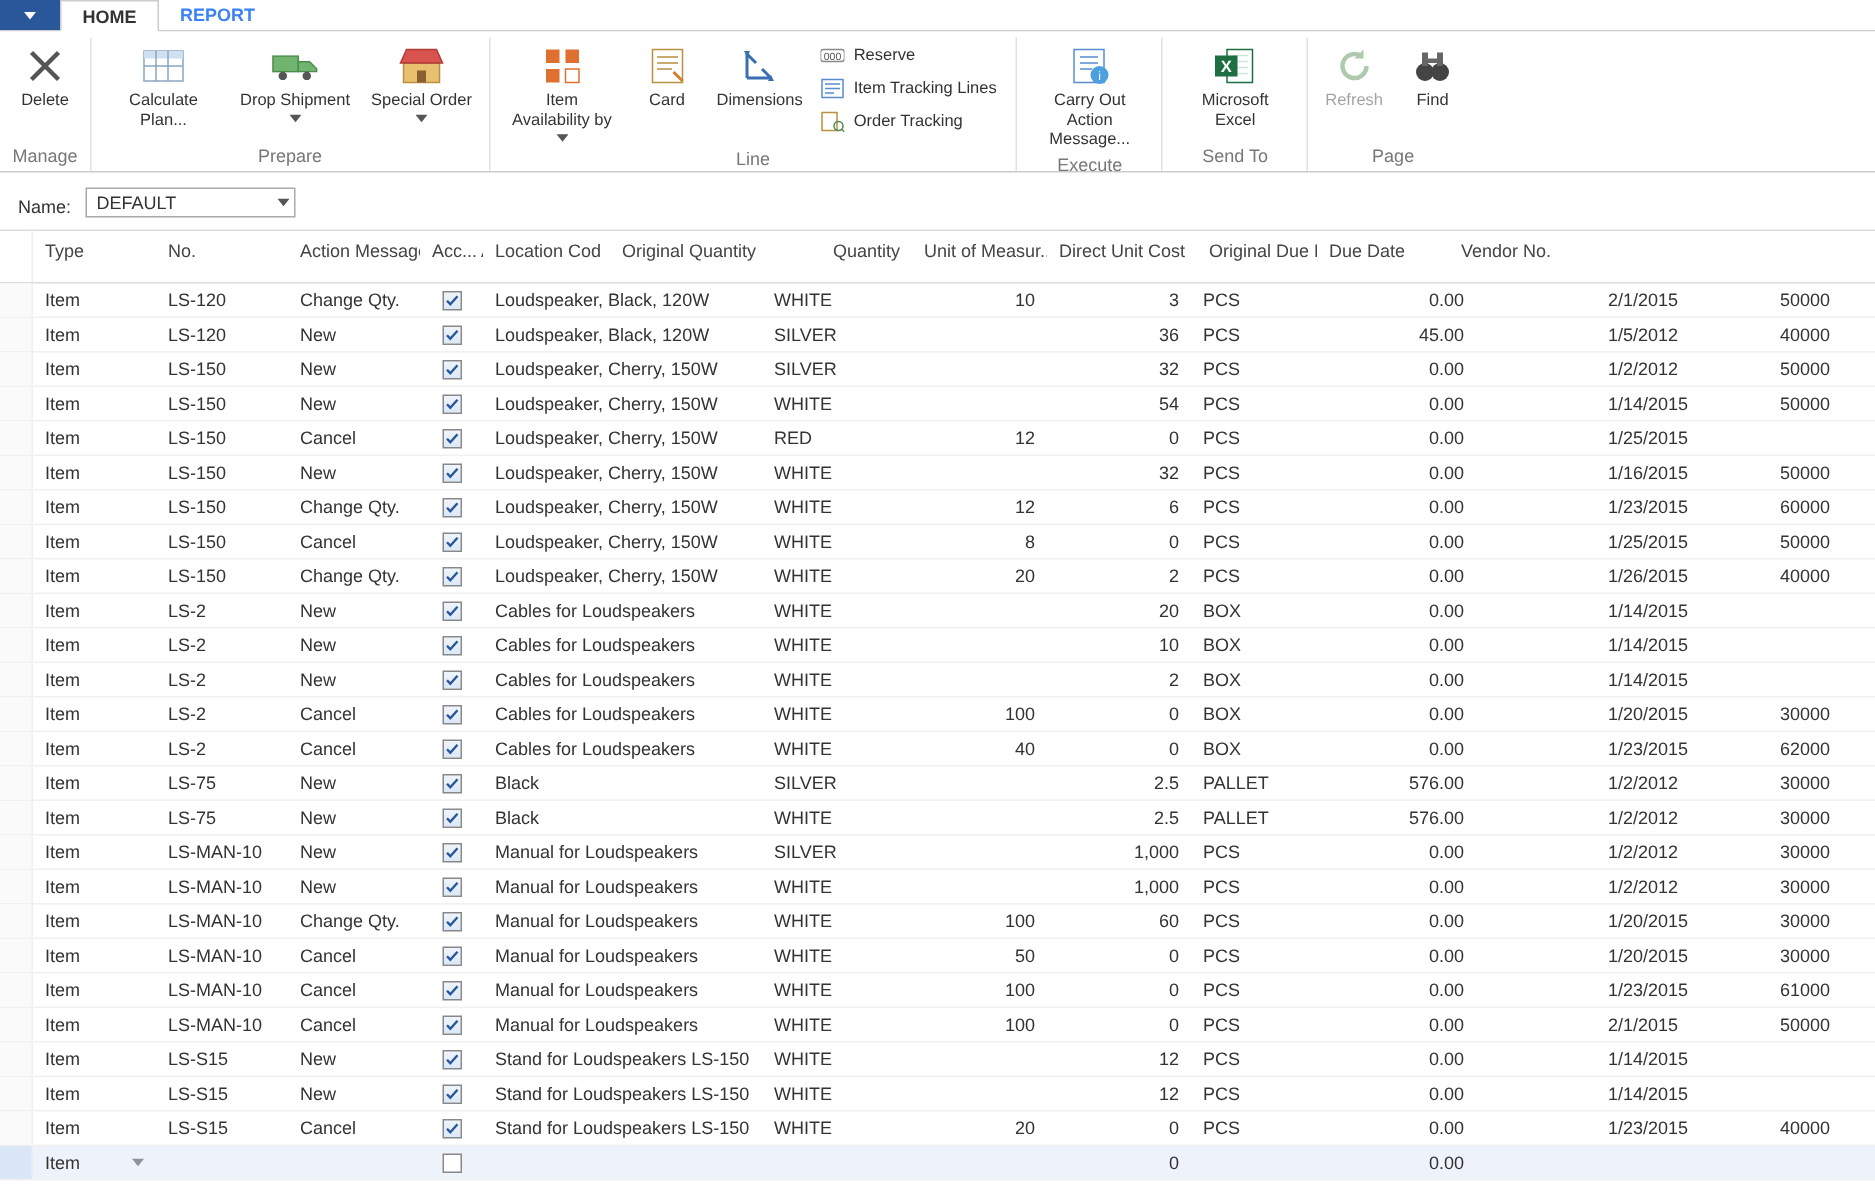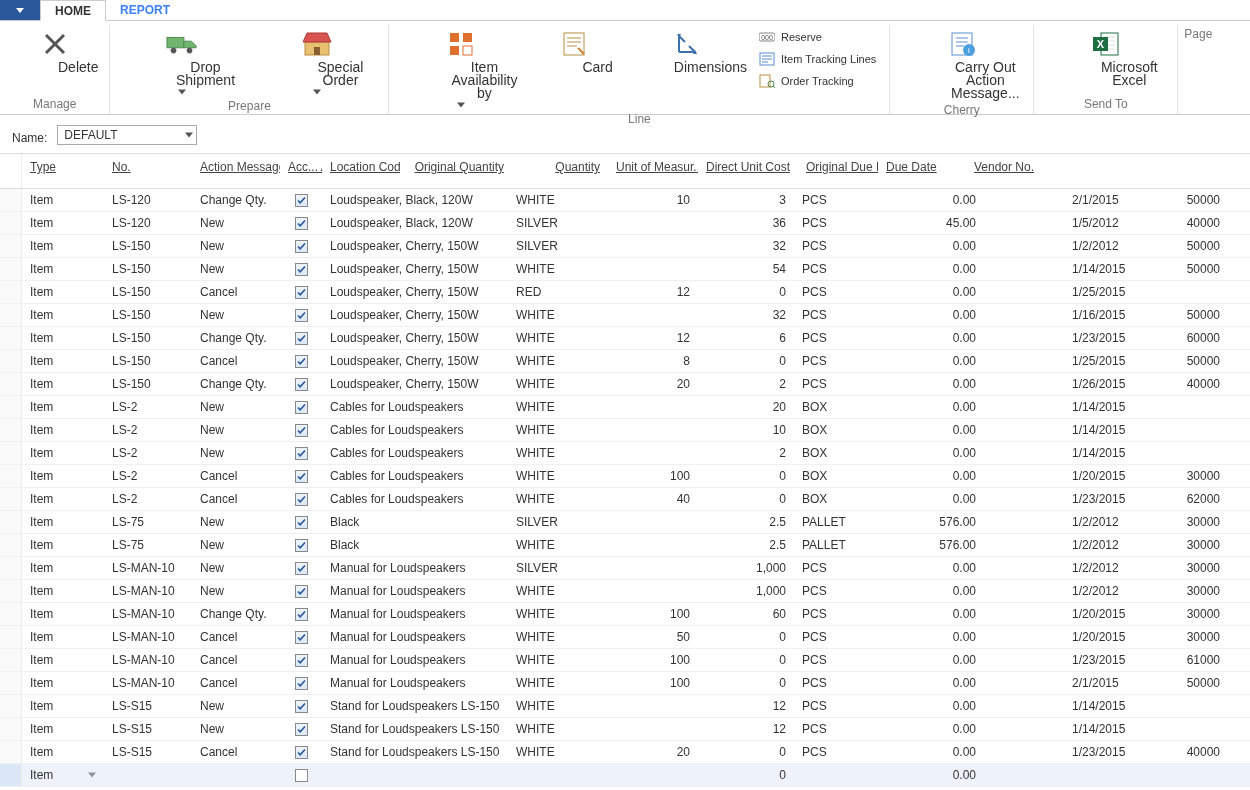--- a/index.html
+++ b/index.html
@@ -14,38 +14,38 @@
 .ribbon-tab:not(.active){ color:#3b82f6; }
 
 
 .ribbon-body { display:flex; border-bottom:1px solid #ccc; background:#fff; padding:4px 0 0 0; height:94px;}
 .ribbon-group { display:flex; flex-direction:column; align-items:center; padding:0 6px; border-right:1px solid #e1e1e1;}
 .ribbon-group:last-child{border-right:none;}
 .ribbon-group-buttons{ display:flex; align-items:flex-start; gap:4px; flex:1;}
 .ribbon-group-label{ font-size:12px; color:#777; padding:2px 0 3px;}
 .rbtn { display:flex; flex-direction:column; align-items:center; justify-content:flex-start; min-width:48px; padding:2px 4px 0; cursor:pointer; border:1px solid transparent; border-radius:2px; text-align:center;}
 .rbtn .icon{ width:32px; height:32px; display:flex; align-items:center; justify-content:center; margin-bottom:1px;}
-.rbtn .lbl{ font-size:14px; line-height:13px; color:#333; max-width:74px;margin-left:47px;}
+.rbtn .lbl{ font-size:11px; line-height:13px; color:#333; max-width:74px;}
 .rbtn.disabled{ opacity:.45; cursor:default;}
 .rbtn .chev{ margin-top:1px;}
 .small-list{ display:flex; flex-direction:column; gap:2px; padding-top:2px;}
 .sbtn{ display:flex; align-items:center; gap:6px; padding:1px 6px 1px 2px; cursor:pointer; font-size:11px; border:1px solid transparent; border-radius:2px;}
 .sbtn .sicon{width:16px;height:16px;display:flex;align-items:center;justify-content:center;}
 
 
 .name-bar{ display:flex; align-items:flex-end; gap:10px; padding:10px 12px 8px;}
 .name-bar label{ font-size:12px;}
 .name-select{ position:relative; width:140px; height:20px; border:1px solid #aaa; display:flex; align-items:center; padding:0 18px 0 6px; font-size:12px; background:#fff; cursor:pointer;}
 .name-select .chev{ position:absolute; right:3px; top:50%; transform:translateY(-50%);}
 
 
 .grid{ width:100%; border-top:1px solid #ddd; }
 .grid-head, .grid-row{ display:flex; align-items:stretch; }
 .grid-head{ background:#fff; border-bottom:1px solid #ddd;}
-.grid-head .cell{ font-size:12px; color:#444; padding:6px 8px; display:flex; align-items:flex-start; line-height:14px; min-height:34px;text-decoration:underline; }
+.grid-head .cell{ font-size:12px; color:#444; padding:6px 8px; display:flex; align-items:flex-start; line-height:14px; min-height:34px; }
 .grid-row{ border-bottom:1px solid #f0f0f0; min-height:23px;}
 .grid-row .cell{ padding:3px 8px; font-size:12px; display:flex; align-items:center; }
 .cell{ overflow:hidden; white-space:nowrap; text-overflow:ellipsis;}
 .cell.right{ justify-content:flex-end; }
 .cell.center{ justify-content:center;}
 .row-gutter{ width:22px; flex:none; border-right:1px solid #eee; background:#fafafa;}
 .grid-head .row-gutter{background:#fff;}
 .grid-row.editing{ background:#eef3fb;}
 .grid-row.editing .row-gutter{background:#dbe7f6;}
 
@@ -100,20 +100,30 @@
         <span class="lbl">Delete</span>
       </div>
     </div>
     <div class="ribbon-group-label">Manage</div>
   </div>
 
   <div class="ribbon-group">
     <div class="ribbon-group-buttons">
       <div class="rbtn">
         <span class="icon">
+          <svg width="30" height="28" viewBox="0 0 30 28">
+              <rect x="2" y="4" width="26" height="20" fill="#fff" stroke="#8aa5c2"></rect>
+              <rect x="2" y="4" width="26" height="5" fill="#cfe0f2"></rect>
+              <path d="M10 4v20M18 4v20M2 14h26" stroke="#8aa5c2"></path>
+            </svg>
+        </span>
+        <span class="lbl">Calculate Plan...</span>
+      </div>
+      <div class="rbtn">
+        <span class="icon">
           <svg width="34" height="26" viewBox="0 0 34 26">
               <rect x="1" y="6" width="18" height="11" fill="#6fb56f" stroke="#4d8a4d"></rect>
               <path d="M19 10h8l5 5v2H19z" fill="#6fb56f" stroke="#4d8a4d"></path>
               <circle cx="8" cy="20" r="3" fill="#555"></circle>
               <circle cx="25" cy="20" r="3" fill="#555"></circle>
             </svg>
         </span>
         <span class="lbl">Drop Shipment</span>
         <svg class="chev chev-down" viewBox="0 0 8 5">
             <path d="M0 0h8L4 5z" fill="#555"></path>
@@ -212,41 +222,64 @@
           <svg width="30" height="28" viewBox="0 0 30 28">
               <rect x="5" y="3" width="20" height="22" fill="#fff" stroke="#5a8dd0"></rect>
               <path d="M9 8h12M9 12h12M9 16h8" stroke="#5a8dd0"></path>
               <circle cx="22" cy="20" r="6" fill="#4da0e0"></circle>
               <text x="22" y="23" font-size="8" text-anchor="middle" fill="#fff">i</text>
             </svg>
         </span>
         <span class="lbl">Carry Out Action Message...</span>
       </div>
     </div>
-    <div class="ribbon-group-label">Cherry</div>
+    <div class="ribbon-group-label">Execute</div>
   </div>
 
   <div class="ribbon-group">
     <div class="ribbon-group-buttons">
       <div class="rbtn">
         <span class="icon">
           <svg width="30" height="28" viewBox="0 0 30 28">
               <rect x="10" y="3" width="17" height="22" fill="#fff" stroke="#1d6f42"></rect>
               <path d="M14 7h10M14 11h10M14 15h10M14 19h10" stroke="#cfe6d6"></path>
               <rect x="2" y="7" width="15" height="14" fill="#1d6f42"></rect>
               <text x="9.5" y="18" font-size="11" font-weight="bold" text-anchor="middle" fill="#fff">X</text>
             </svg>
         </span>
         <span class="lbl">Microsoft Excel</span>
       </div>
     </div>
     <div class="ribbon-group-label">Send To</div>
   </div>
 
   <div class="ribbon-group">
+    <div class="ribbon-group-buttons">
+      <div class="rbtn disabled">
+        <span class="icon">
+          <svg width="28" height="28" viewBox="0 0 28 28">
+              <path d="M22 14a8 8 0 1 1-3-6.2" fill="none" stroke="#4d8a4d" stroke-width="3"></path>
+              <path d="M20 3v6h-6z" fill="#4d8a4d"></path>
+            </svg>
+        </span>
+        <span class="lbl">Refresh</span>
+      </div>
+      <div class="rbtn">
+        <span class="icon">
+          <svg width="28" height="28" viewBox="0 0 28 28">
+              <circle cx="9" cy="18" r="6" fill="#444"></circle>
+              <circle cx="19" cy="18" r="6" fill="#444"></circle>
+              <rect x="7" y="5" width="4" height="9" fill="#666"></rect>
+              <rect x="17" y="5" width="4" height="9" fill="#666"></rect>
+              <rect x="11" y="9" width="6" height="3" fill="#666"></rect>
+            </svg>
+        </span>
+        <span class="lbl">Find</span>
+      </div>
+    </div>
     <div class="ribbon-group-label">Page</div>
   </div>
 </div>
 
 <div class="name-bar">
   <label>Name:</label>
   <div class="name-select">
     <span>DEFAULT</span>
     <svg class="chev chev-down" width="9" height="6" viewBox="0 0 8 5">
         <path d="M0 0h8L4 5z" fill="#555"></path>

